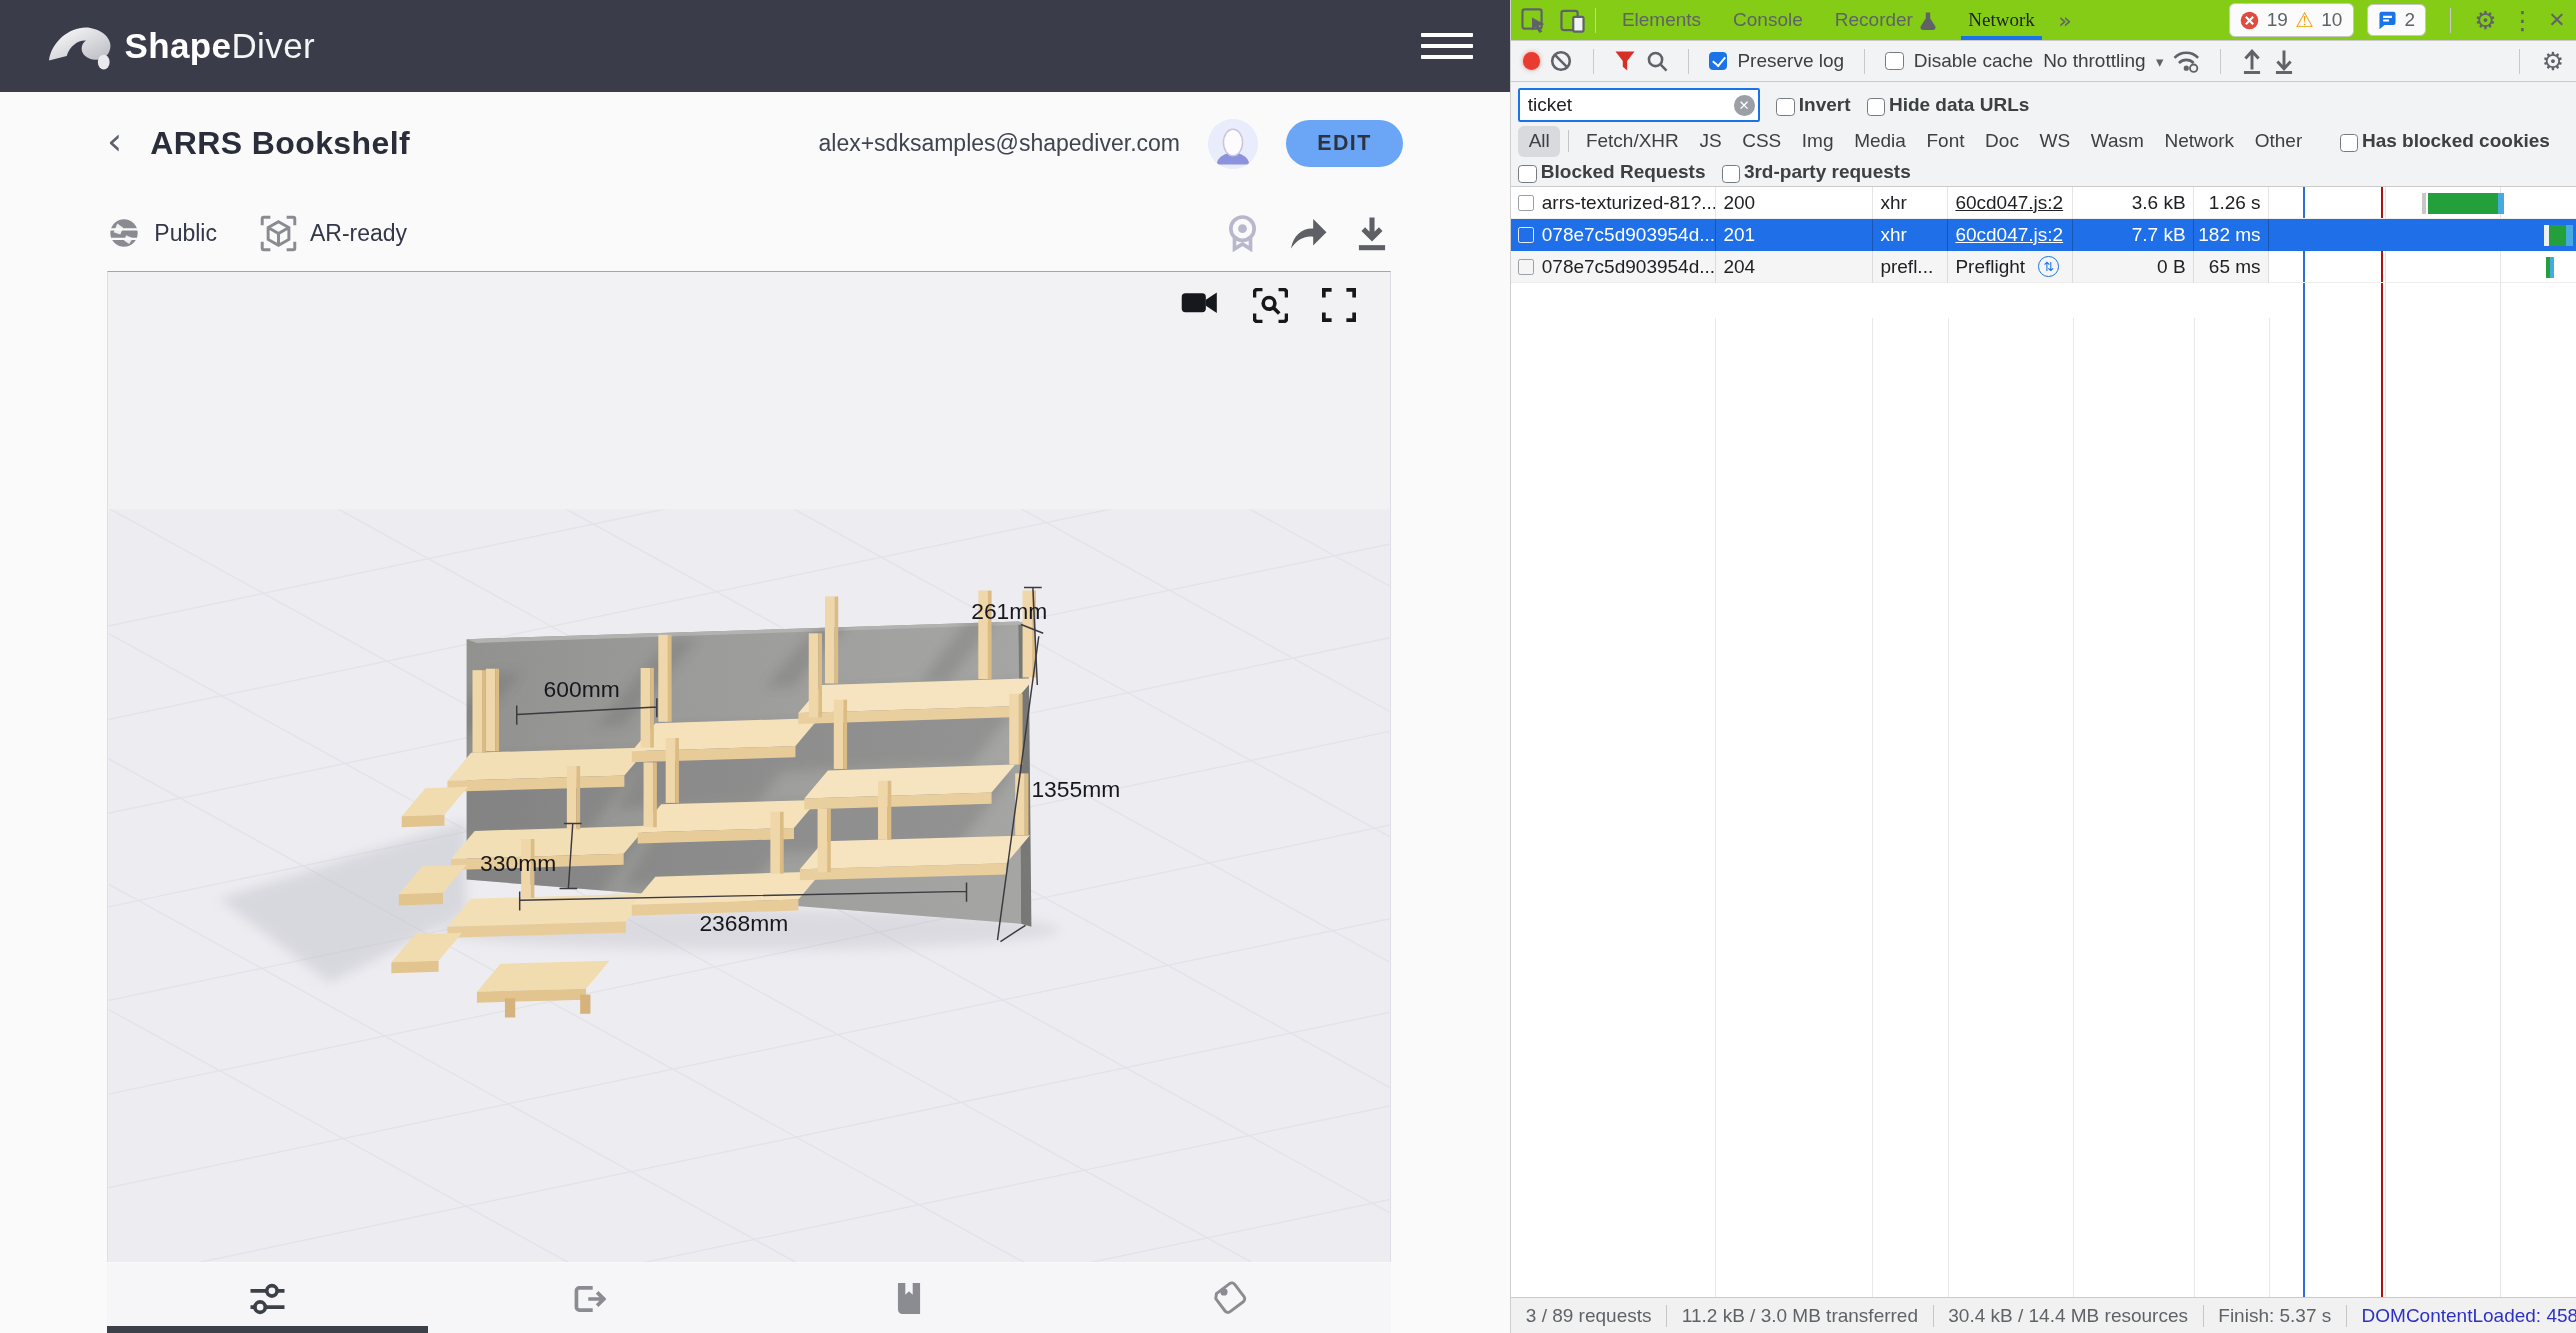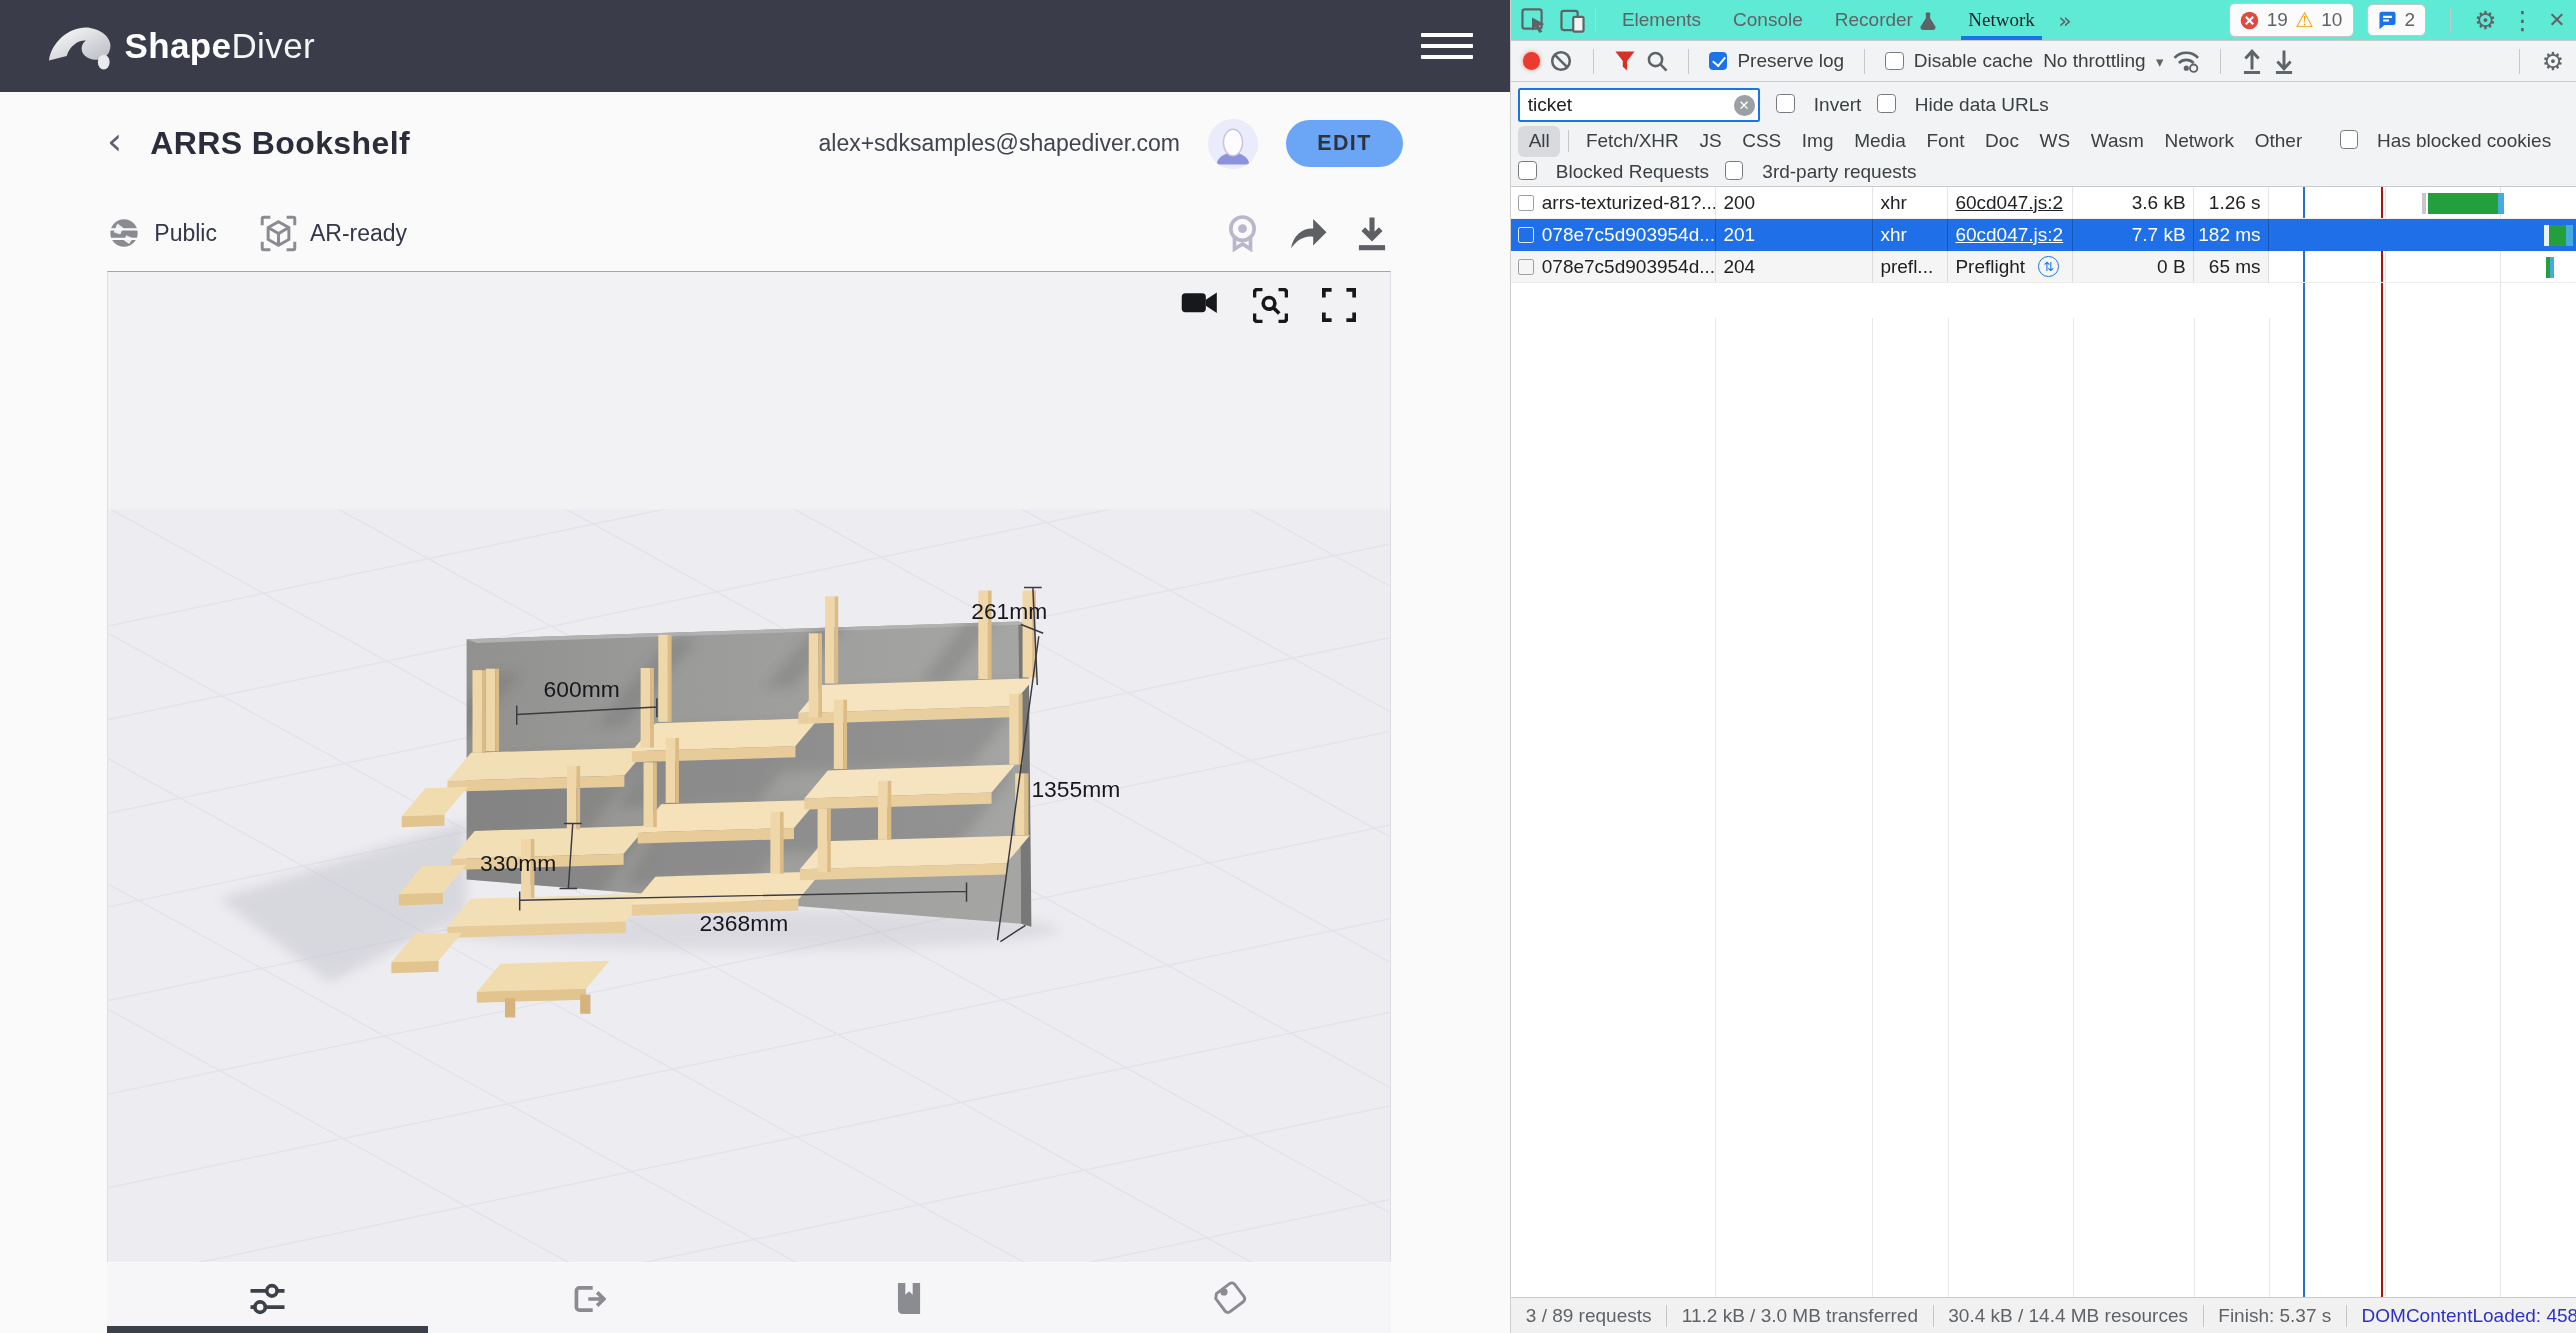--- a/index.html
+++ b/index.html
@@ -40,21 +40,21 @@
   .vt-icon { cursor:pointer; }
 
   .left-toolbar { position:absolute; left:107px; top:1263px; width:1284px; height:71px; background:#f6f6f8;
     display:flex; align-items:center; }
   .lt-slot { flex:1; display:flex; justify-content:center; align-items:center; cursor:pointer; }
   .active-bar { position:absolute; left:0; bottom:0; width:321px; height:8px; background:#3c4049; }
 
   
   .devtools { position:absolute; left:1510px; top:0; width:1066px; height:1334px; background:#fff;
     border-left:0.7px solid #cfcfcf; display:flex; flex-direction:column; color:#3c4043; font-size:19px; }
-  .dt-tabbar { height:41px; background:#5eead4; border-bottom:0.7px solid #cbcbcb; display:flex; align-items:center; padding:0 10.3px; flex:0 0 auto; }
+  .dt-tabbar { height:41px; background:#84cc16; border-bottom:0.7px solid #cbcbcb; display:flex; align-items:center; padding:0 10.3px; flex:0 0 auto; }
   .dt-sep { width:0.7px; height:25px; background:#c9c9c9; margin:0 10.3px; }
   .dt-tab { padding:0 16px; height:100%; display:flex; align-items:center; gap:7.4px; color:#5f6368; cursor:pointer; position:relative; }
   .dt-tab.active { color:#202124;font-family:Liberation Serif, serif; }
   .dt-tab.active::after { content:""; position:absolute; left:8.9px; right:8.9px; bottom:0; height:3.7px; background:#1a73e8; }
   .more-tabs { color:#5f6368; font-size:22px; padding:0 7.4px; cursor:pointer; }
   .dt-right { margin-left:auto; display:flex; align-items:center; gap:13.3px; }
   .pill { display:flex; align-items:center; gap:7.4px; border:0.7px solid #c6c6c6; background:#fbfbfb; border-radius:5.9px; padding:3.7px 10.3px; cursor:pointer; }
   .pill .cnt { color:#5f6368; }
   .topicon { color:#5f6368; font-size:25px; cursor:pointer; line-height:1; }
 
@@ -72,21 +72,21 @@
   .dt-filters { height:105px; background:#f1f3f4; border-bottom:0.7px solid #cbcbcb; padding:4.4px 7.4px 3px; flex:0 0 auto; }
   .f-row { display:flex; align-items:center; gap:16px; }
   .f-row1 { height:38px; }
   .f-row2 { height:34px; gap:0; }
   .f-row3 { height:28px; }
   .filter-input { position:relative; width:242px; height:34px; flex:0 0 auto; }
   .filter-input input { width:100%; height:100%; border:2.2px solid #1a73e8; border-radius:2.2px; font-size:19px;
     font-family:inherit; color:#202124; padding:0 32px 0 7.4px; outline:none; }
   .clear-x { position:absolute; right:5.9px; top:6.6px; width:20.7px; height:20.7px; border-radius:50%; background:#9aa0a6;
     color:#fff; font-size:13.3px; display:flex; align-items:center; justify-content:center; cursor:pointer; }
-  .cb-group { display:flex; align-items:flex-start; gap:19px; cursor:pointer; }
+  .cb-group { display:flex; align-items:flex-end; gap:4px; cursor:pointer;font-weight:bold; }
   .chip { padding:4.4px 10.3px; color:#3c4043; cursor:pointer; white-space:nowrap; }
   .chip.sel { background:#d8dade; border-radius:5.9px; }
   .chip-sep { width:0.7px; height:22px; background:#c6c6c6; margin:0 7.4px; }
 
   .dt-table { flex:1 1 auto; position:relative; background:#fff; overflow:hidden; }
   .overlay-lines { position:absolute; inset:0; z-index:1; }
   .vline { position:absolute; top:0; bottom:0; width:1.5px; }
   .grid-l { background:#e4e4e4; width:0.7px; }
   .dcl-line { background:#2b6fd4; }
   .load-line { background:#b01212; }

